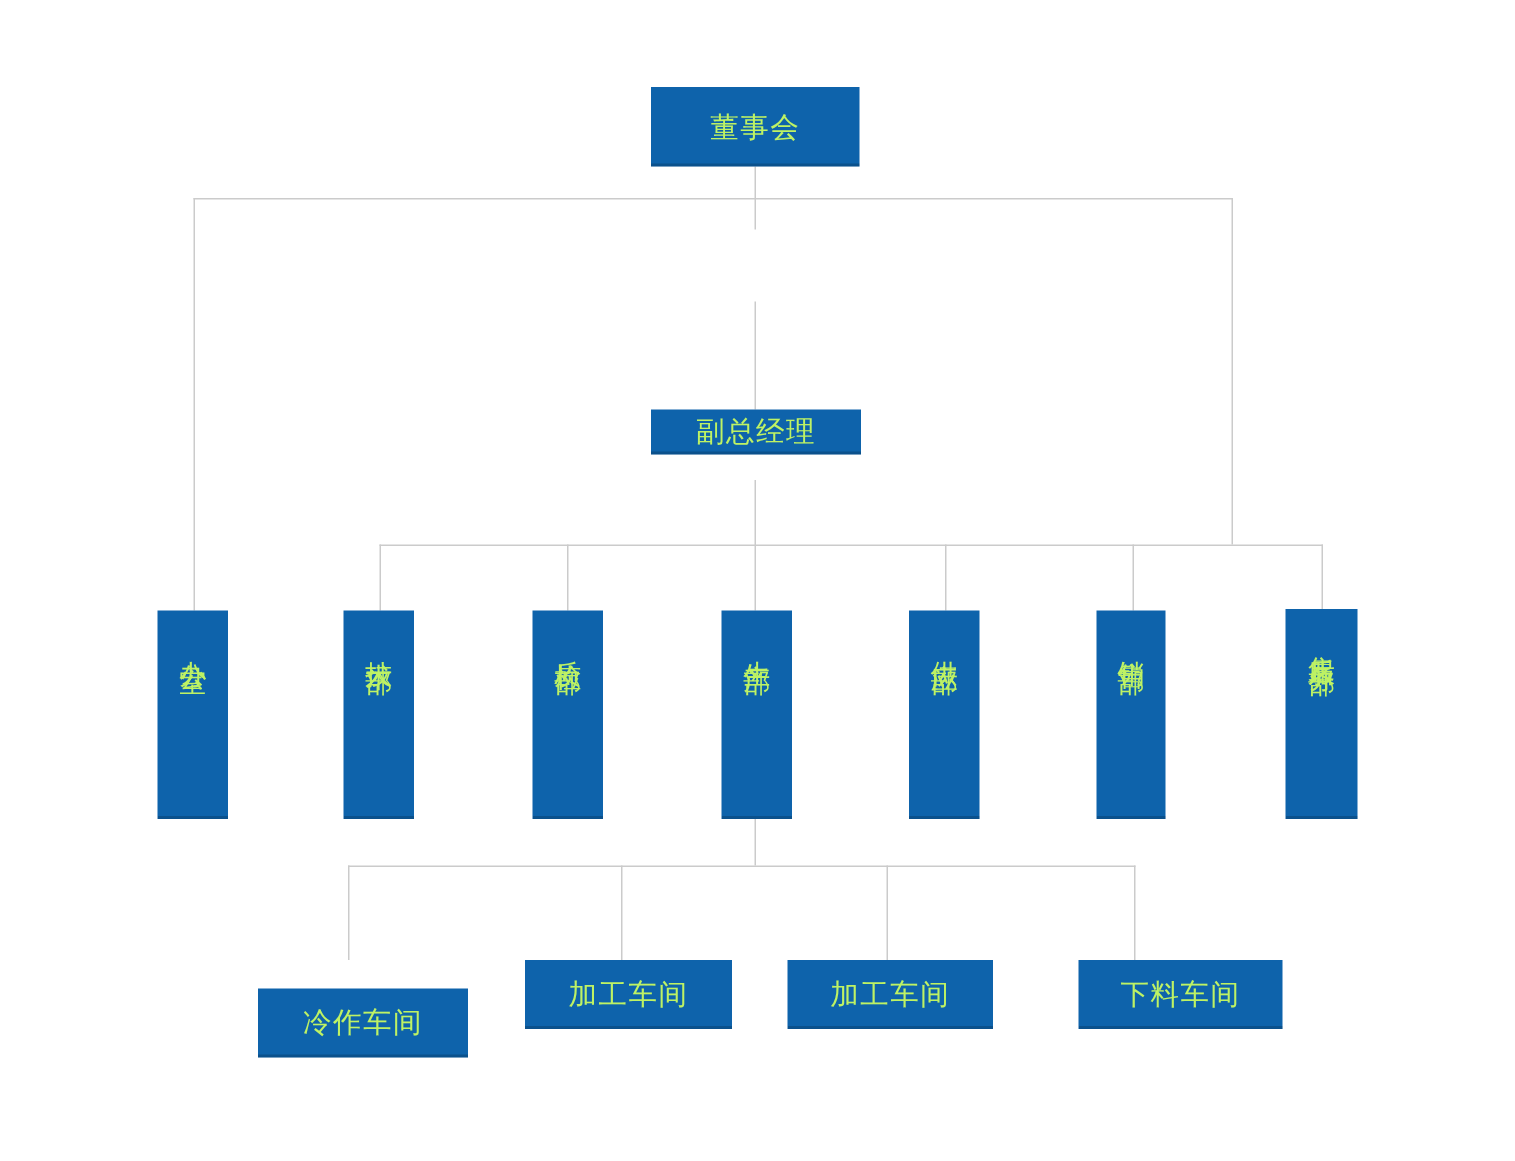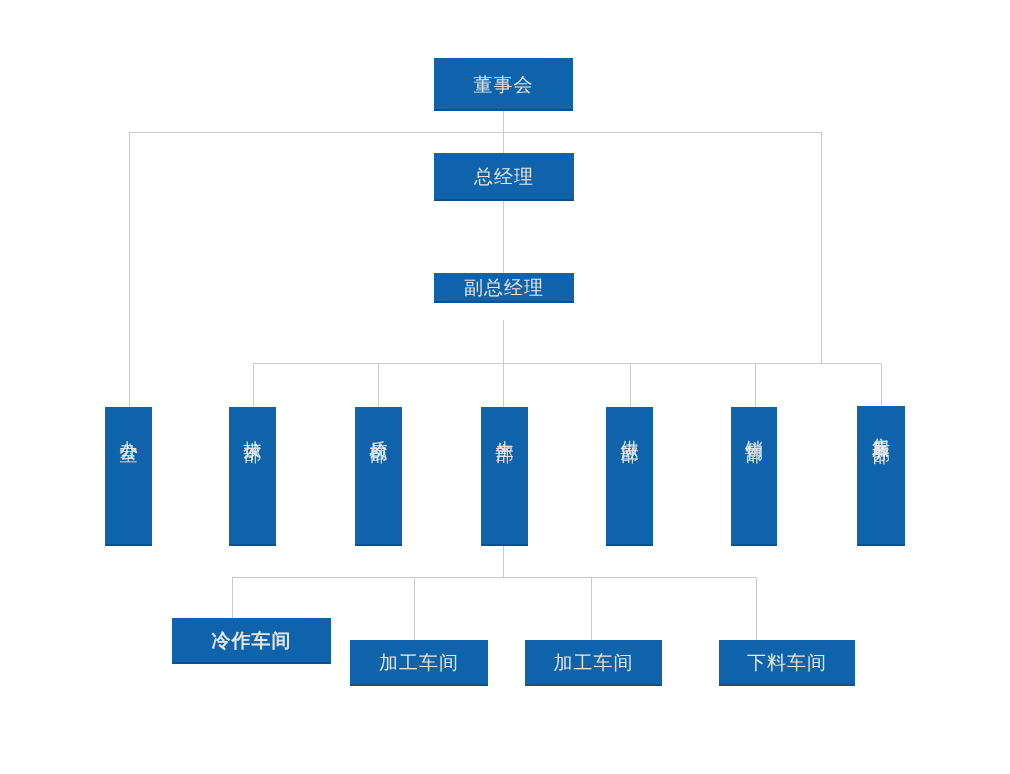--- a/index.html
+++ b/index.html
@@ -15,21 +15,21 @@
     background: #ffffff;
     overflow: hidden;
   }
   .connector {
     position: absolute;
     background: #cbcbcb;
   }
   .node {
     position: absolute;
     background: #0e63ab;
-    color: #e5e5e5;
+    color: #bef264;
     display: flex;
     align-items: center;
     justify-content: center;
     font-size: 19px;
     letter-spacing: 1px;
     box-shadow: inset 0 -2px 0 rgba(0,0,0,0.18);
     box-sizing: border-box;
     white-space: nowrap;
   }
   .node-v {
@@ -65,23 +65,20 @@
   <div class="connector" style="left:232px; top:577px; width:525px; height:1px;"></div>
   <div class="connector" style="left:232px; top:577px; width:1px; height:63px;"></div>
   <div class="connector" style="left:414px; top:577px; width:1px; height:63px;"></div>
   <div class="connector" style="left:591px; top:577px; width:1px; height:63px;"></div>
   <div class="connector" style="left:756px; top:577px; width:1px; height:63px;"></div>
 
   <div class="node" style="left:434px; top:58px; width:139px; height:53px;">
     <span>董事会</span>
   </div>
 
-  <div class="node" style="left:434px; top:153px; width:140px; height:48px;">
-    <span>总经理</span>
-  </div>
 
   <div class="node" style="left:434px; top:273px; width:140px; height:30px;">
     <span>副总经理</span>
   </div>
 
   <div class="node node-v" style="left:105px; top:407px; width:47px; height:139px;">
     <span class="vtext">办公室</span>
   </div>
 
   <div class="node node-v" style="left:229px; top:407px; width:47px; height:139px;">
@@ -101,21 +98,21 @@
   </div>
 
   <div class="node node-v" style="left:731px; top:407px; width:46px; height:139px;">
     <span class="vtext">销售部</span>
   </div>
 
   <div class="node node-v" style="left:857px; top:406px; width:48px; height:140px; padding-top:17px;">
     <span class="vtext">售后服务部</span>
   </div>
 
-  <div class="node" style="left:172px; top:618px; width:159px; height:46px;font-weight:bold;">
+  <div class="node" style="left:172px; top:659px; width:140px; height:46px;">
     <span>冷作车间</span>
   </div>
 
   <div class="node" style="left:350px; top:640px; width:138px; height:46px;">
     <span>加工车间</span>
   </div>
 
   <div class="node" style="left:525px; top:640px; width:137px; height:46px;">
     <span>加工车间</span>
   </div>

